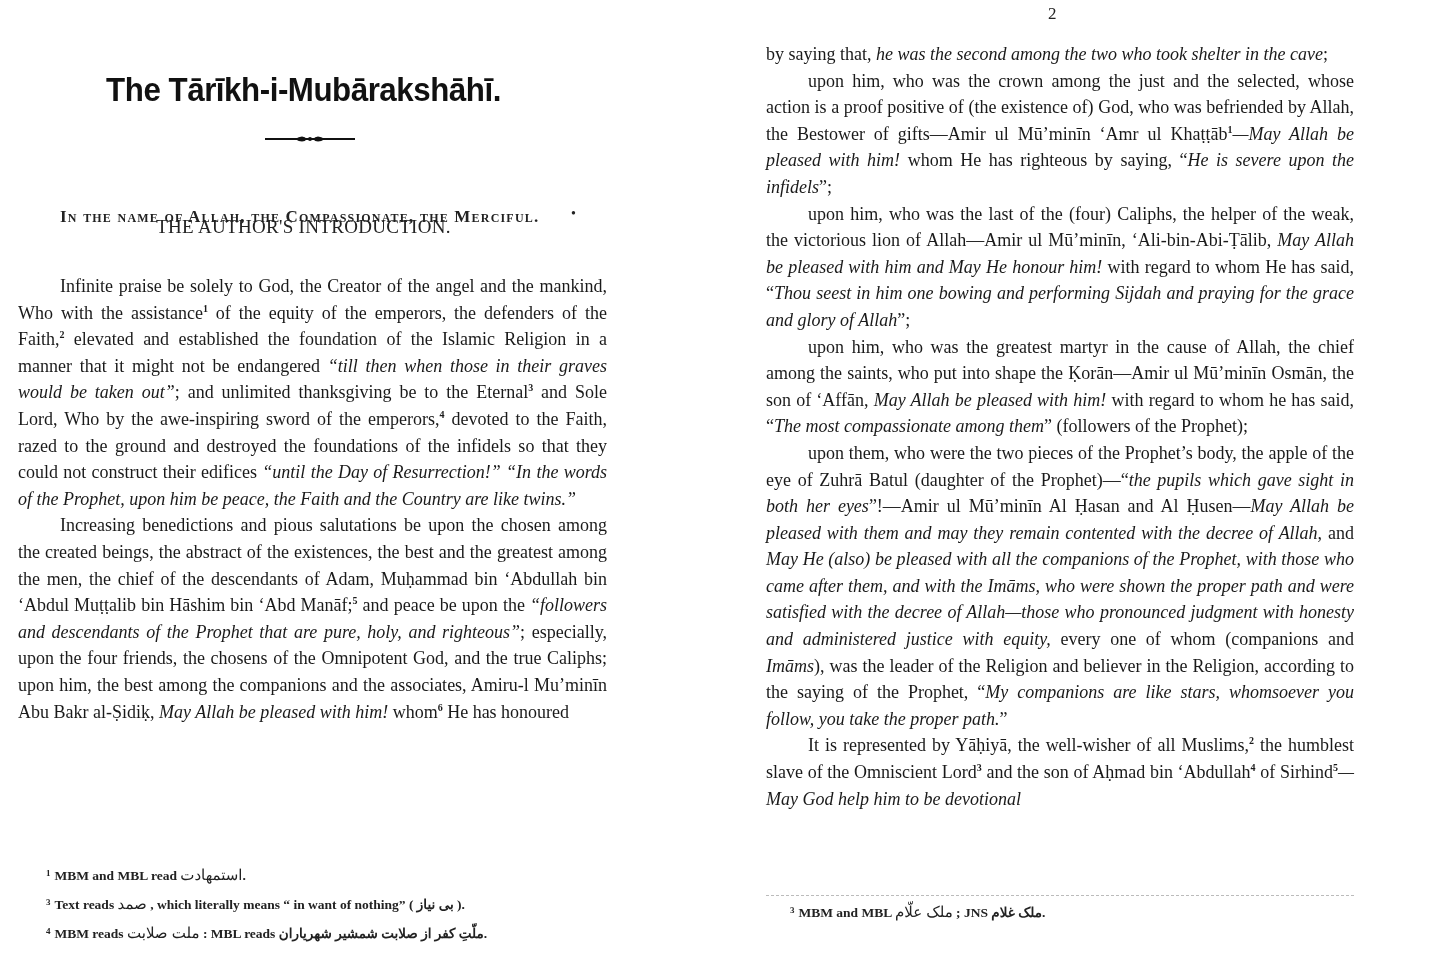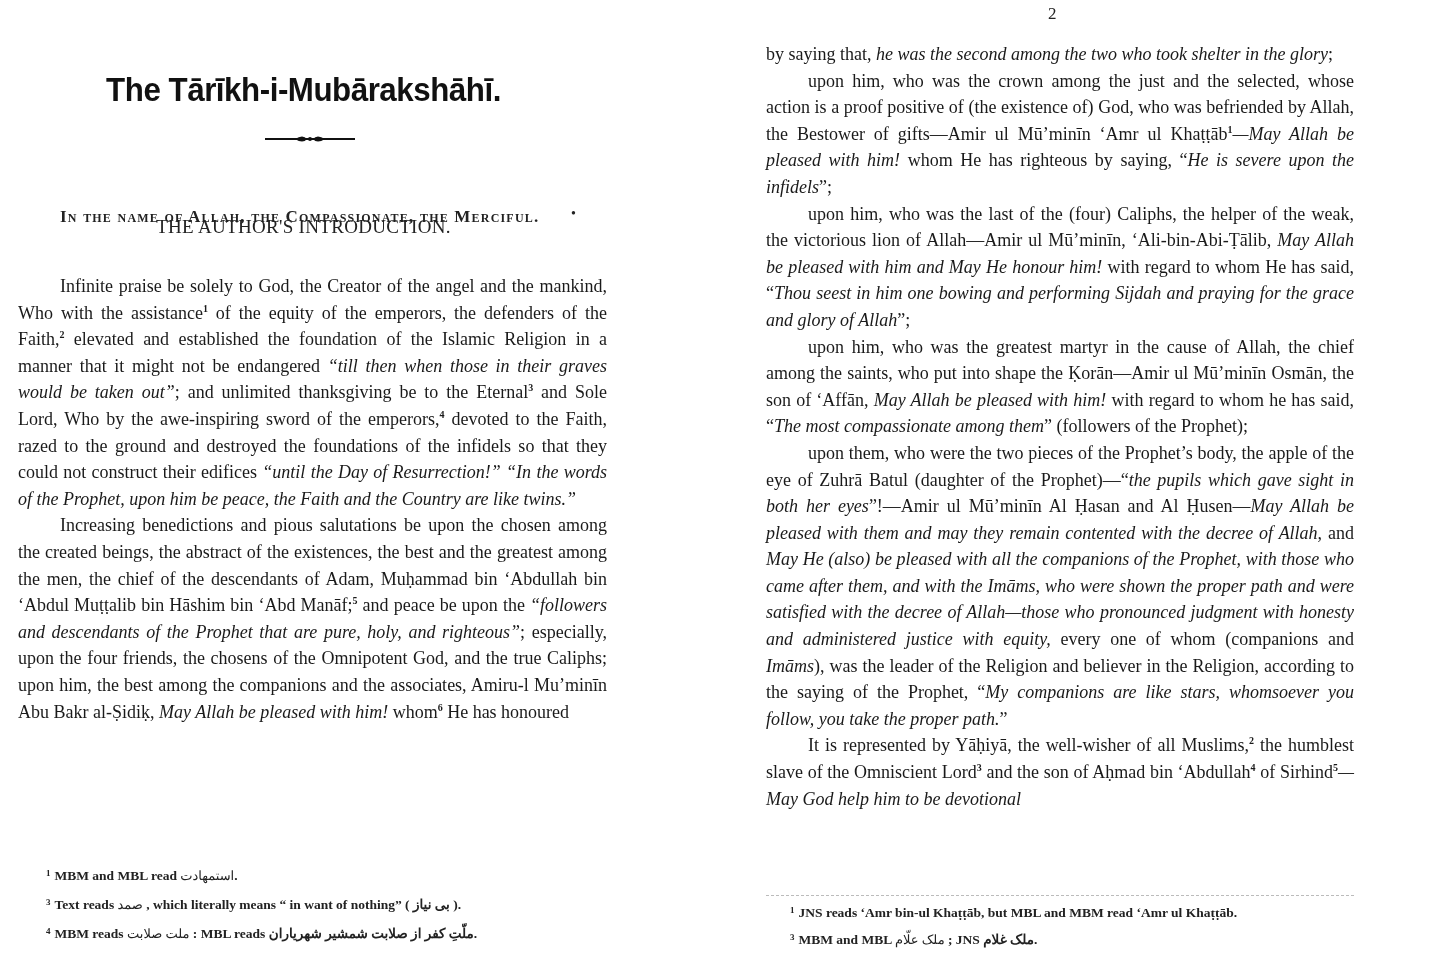--- a/index.html
+++ b/index.html
@@ -42,21 +42,21 @@
     #left-body { top: 258px; margin-top: 15px; }
     #right-body { top: 41px; width: 588px; }
 
     .footnotes {
       position: absolute; font-size: 13.5px; line-height: 26px; color: #222;
       font-weight: bold;
     }
     #left-footnotes { top: 860px; left: 28px; width: 580px; }
     #right-footnotes { top: 898px; left: 24px; width: 580px; line-height: 25px; }
     .footnotes .fn-num { font-size: 9px; vertical-align: 4px; margin-right: 4px; }
-    .arabic { font-family: Liberation Serif, serif; font-size: 13px; font-weight: normal; }
+    .arabic { font-family: Liberation Sans, sans-serif; font-size: 15px; font-weight: normal; }
 
     .page-number {
       position: absolute; top: 4px; left: 282px; font-size: 17px; color: #222;
     }
     .fn-rule {
       position: absolute; top: 895px; left: 0; width: 588px; height: 1px;
       border-top: 1px dashed #bbb;
     }
   </style>
 </head>
@@ -83,25 +83,24 @@
         <div><span class="fn-num">1</span><span>MBM and MBL read </span><span class="arabic" dir="rtl">استمهادت</span><span>.</span></div>
         <div><span class="fn-num">3</span><span>Text reads </span><span class="arabic" dir="rtl">صمد</span><span> , which literally means “ in want of nothing” ( بی نیاز ).</span></div>
         <div><span class="fn-num">4</span><span>MBM reads </span><span class="arabic" dir="rtl">ملت صلابت</span><span> : MBL reads ملّتِ کفر از صلابت شمشیر شهریاران.</span></div>
       </div>
   </div>
 </div>
 
 <div class="page" id="right-page">
   <div class="page-number">2</div>
   <div class="body-text" id="right-body">
-      <p class="no-indent"><span>by saying that, </span><i>he was the second among the two who took shelter in the glory</i><span>;</span></p>
+      <p class="no-indent"><span>by saying that, </span><i>he was the second among the two who took shelter in the cave</i><span>;</span></p>
       <p><span>upon him, who was the crown among the just and the selected, whose action is a proof positive of (the existence of) God, who was befriended by Allah, the Bestower of gifts—Amir ul Mū’minīn ‘Amr ul Khaṭṭāb</span><sup>1</sup><i>—May Allah be pleased with him!</i><span> whom He has righteous by saying, “</span><i>He is severe upon the infidels</i><span>”;</span></p>
       <p><span>upon him, who was the last of the (four) Caliphs, the helper of the weak, the victorious lion of Allah—Amir ul Mū’minīn, ‘Ali-bin-Abi-Ṭālib, </span><i>May Allah be pleased with him and May He honour him!</i><span> with regard to whom He has said, “</span><i>Thou seest in him one bowing and performing Sijdah and praying for the grace and glory of Allah</i><span>”;</span></p>
       <p><span>upon him, who was the greatest martyr in the cause of Allah, the chief among the saints, who put into shape the Ḳorān—Amir ul Mū’minīn Osmān, the son of ‘Affān, </span><i>May Allah be pleased with him!</i><span> with regard to whom he has said, “</span><i>The most compassionate among them</i><span>” (followers of the Prophet);</span></p>
       <p><span>upon them, who were the two pieces of the Prophet’s body, the apple of the eye of Zuhrā Batul (daughter of the Prophet)—“</span><i>the pupils which gave sight in both her eyes</i><span>”!—Amir ul Mū’minīn Al Ḥasan and Al Ḥusen—</span><i>May Allah be pleased with them and may they remain contented with the decree of Allah,</i><span> and </span><i>May He (also) be pleased with all the companions of the Prophet, with those who came after them, and with the Imāms, who were shown the proper path and were satisfied with the decree of Allah—those who pronounced judgment with honesty and administered justice with equity,</i><span> every one of whom (companions and </span><i>Imāms</i><span>), was the leader of the Religion and believer in the Religion, according to the saying of the Prophet, “</span><i>My companions are like stars, whomsoever you follow, you take the proper path.</i><span>”</span></p>
       <p><span>It is represented by Yāḥiyā, the well-wisher of all Muslims,</span><sup>2</sup><span> the humblest slave of the Omniscient Lord</span><sup>3</sup><span> and the son of Aḥmad bin ‘Abdullah</span><sup>4</sup><span> of Sirhind</span><sup>5</sup><i>—May God help him to be devotional</i></p>
     </div>
   <div class="fn-rule"></div>
   <div class="footnotes" id="right-footnotes">
-      <div><span class="fn-num">1</span><span>JNS reads ‘Amr bin-ul Khaṭṭāb, but MBL and MBM read ‘Amr ul Khaṭṭāb.</span></div>
       <div><span class="fn-num">3</span><span>MBM and MBL </span><span class="arabic" dir="rtl">ملک علّام</span><span> ; JNS ملک غلام.</span></div>
     </div>
 </div>
 
 </body></html>

